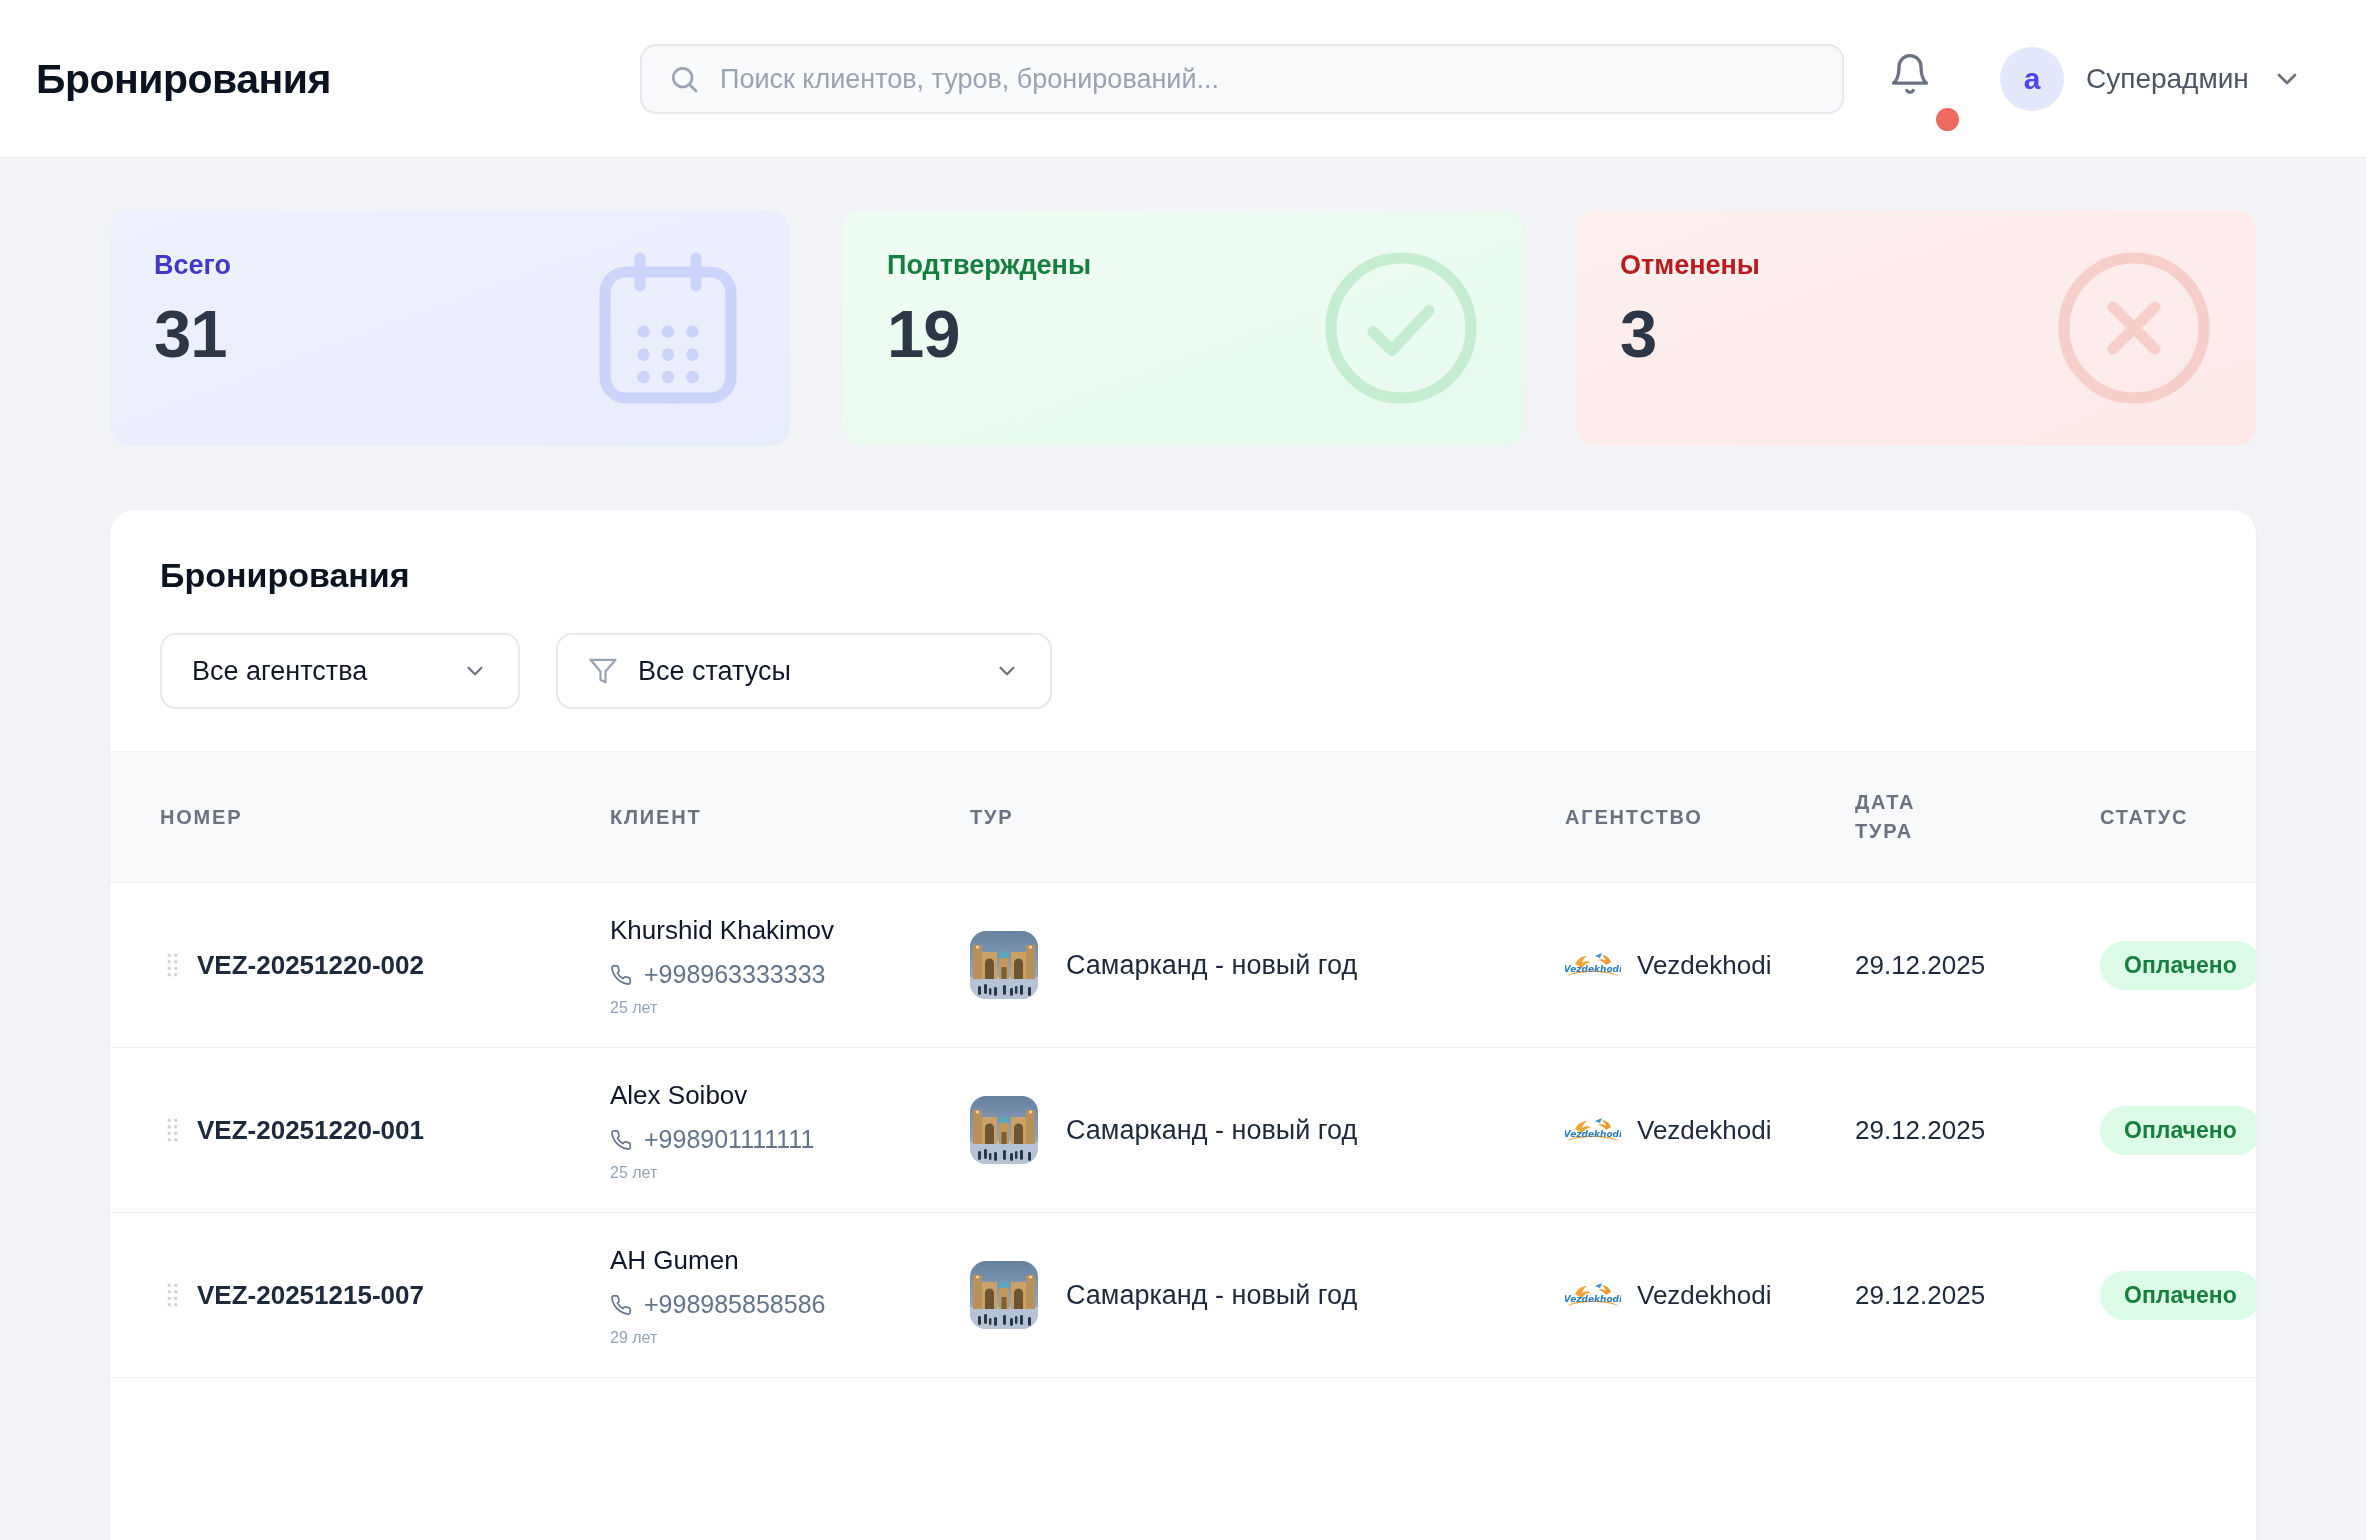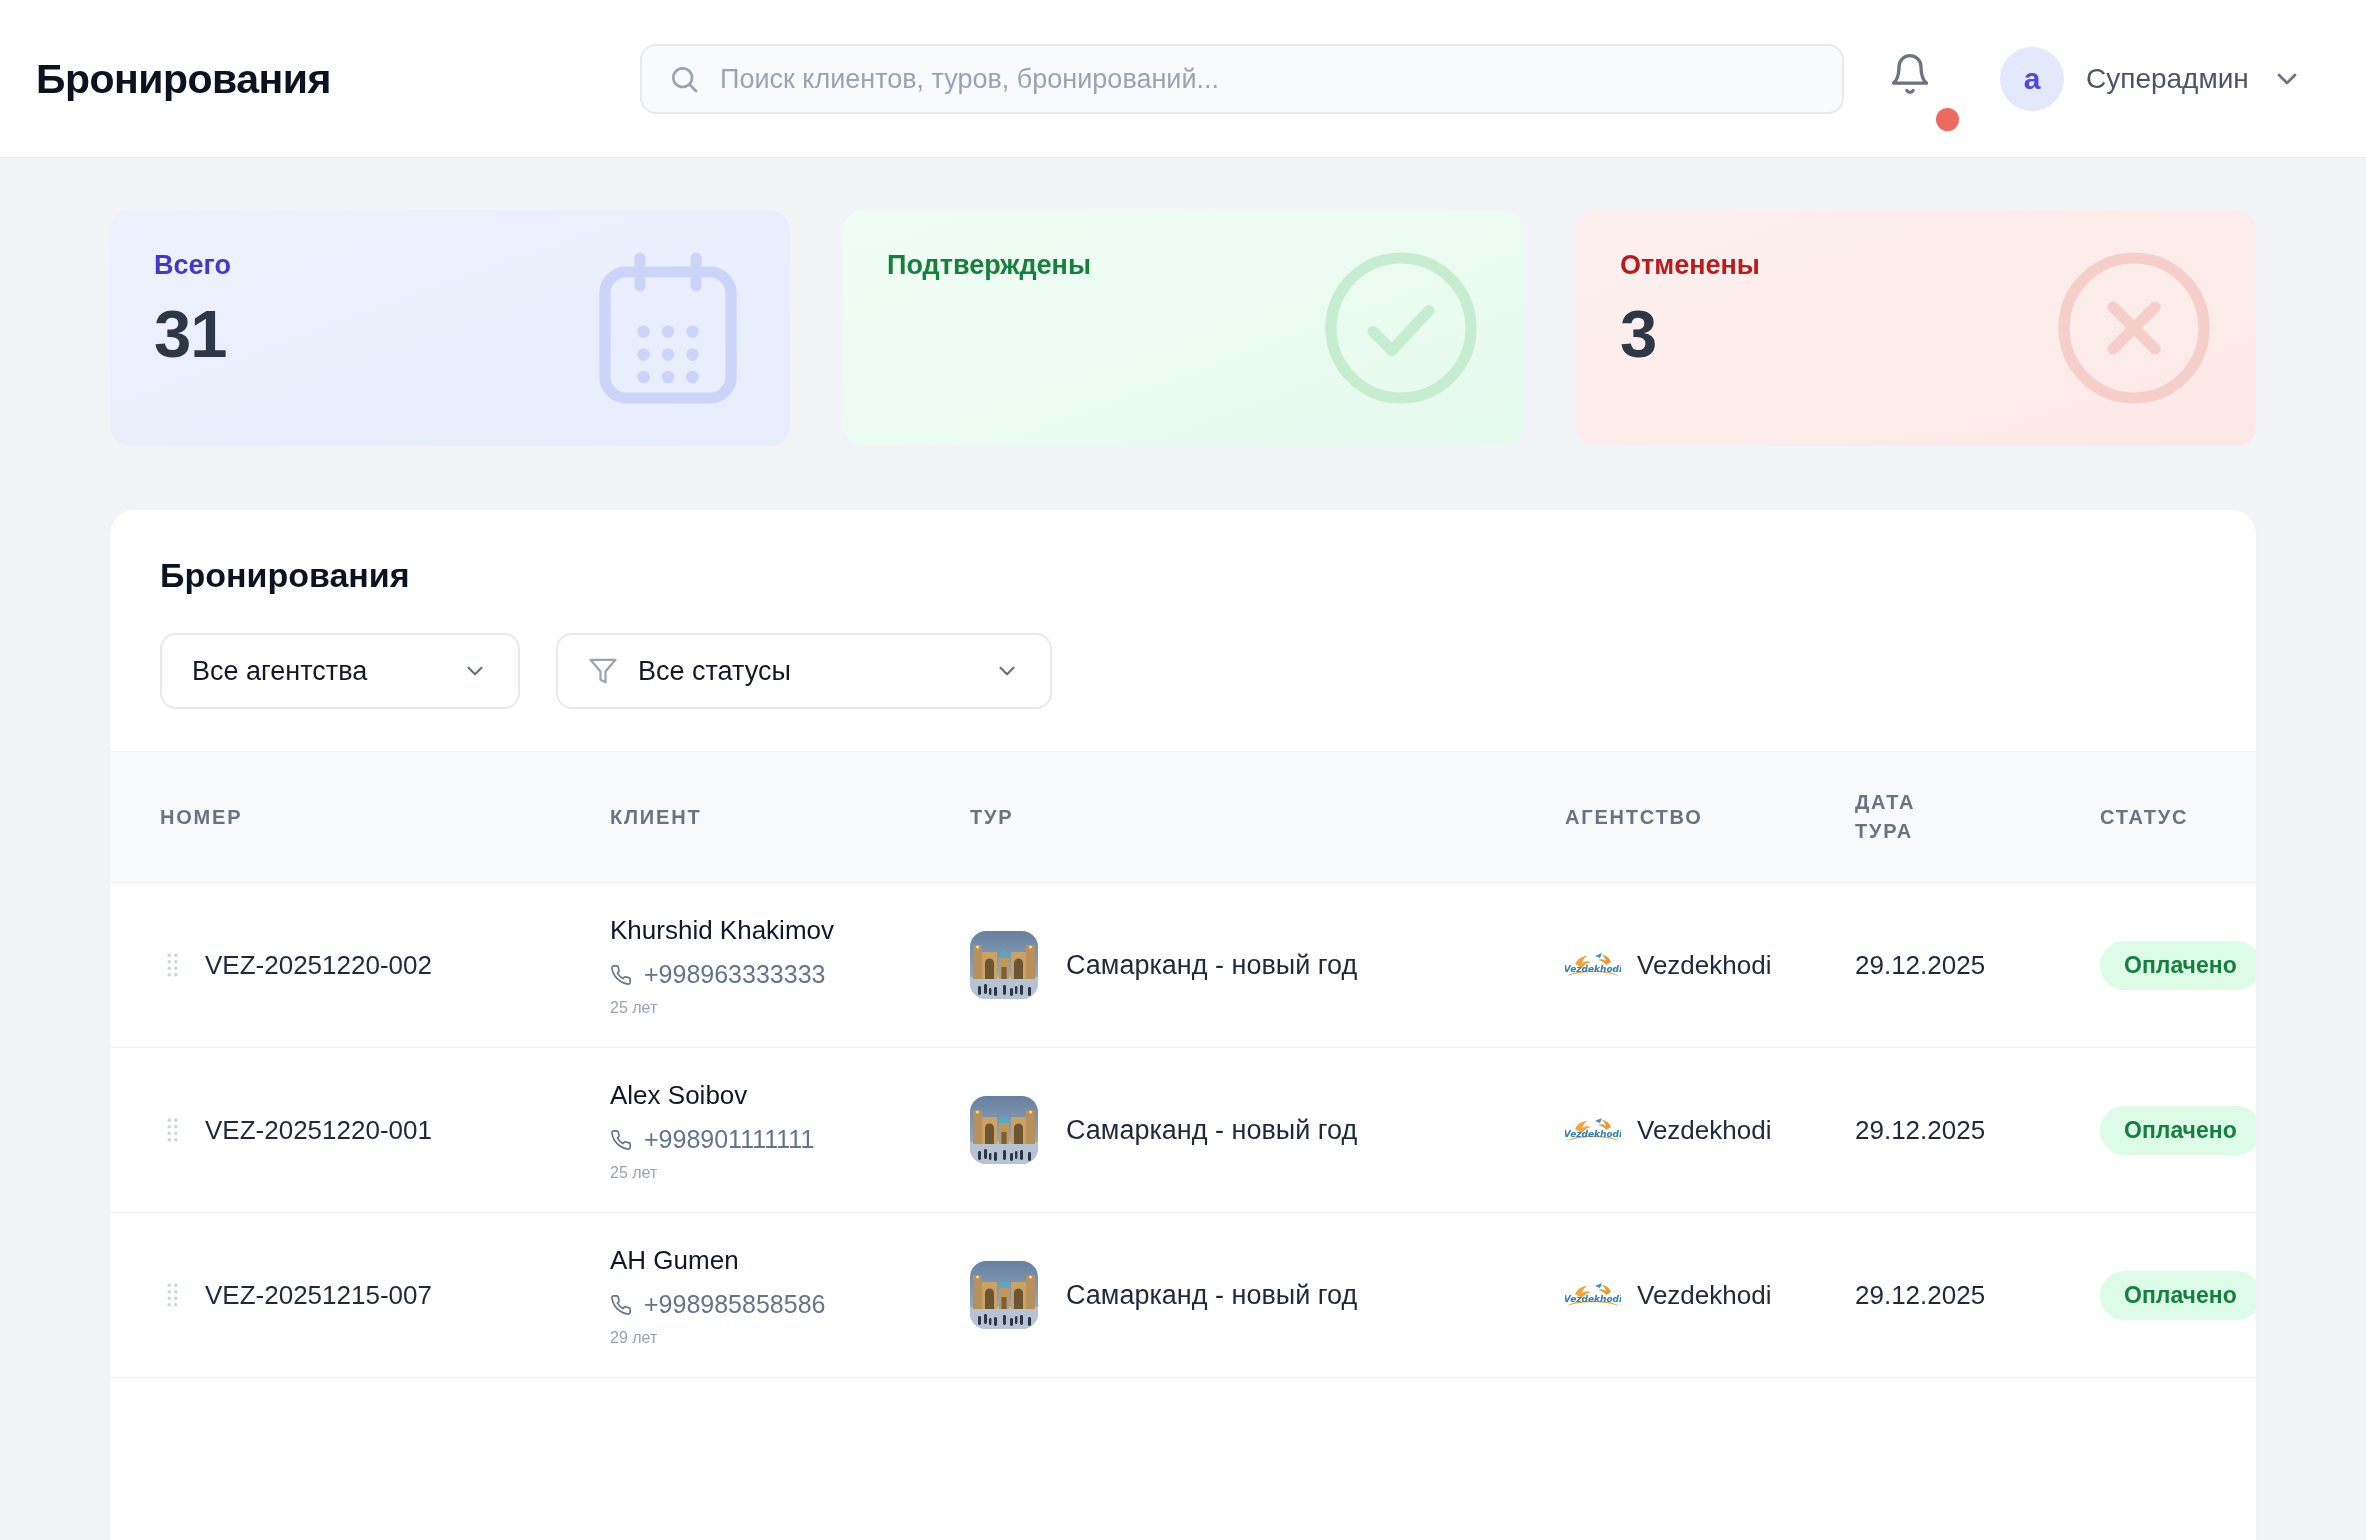--- a/index.html
+++ b/index.html
@@ -97,22 +97,22 @@
     background:#f8f9fb; border-top:1px solid #f1f3f6; border-bottom:1px solid #eceff3;
     padding:36px 0;
   }
   .th {
     font-size:20px; font-weight:600; color:#6b7280;
     letter-spacing:1.8px; text-transform:uppercase; line-height:1.45;
   }
   .th:first-child { padding-left:50px; }
   .th-date { max-width:95px; }
   .row { padding:30px 0; border-bottom:1px solid #eef0f4; }
-  .cell-number { display:flex; align-items:center; gap:26px; padding-left:56px;
-    font-size:26px; font-weight:400; color:#1e293b; }
+  .cell-number { display:flex; align-items:center; gap:18px; padding-left:56px;
+    font-size:26px; font-weight:700; color:#1e293b; }
   .grip { cursor:grab; }
   .client-name { font-size:26px; font-weight:500; color:#0f172a; line-height:1.35; max-width:235px; }
   .client-phone { margin-top:12px; display:flex; align-items:center; gap:12px;
     font-size:25px; color:#64748b; }
   .client-age { margin-top:10px; font-size:16px; color:#94a3b8; }
   .cell-tour { display:flex; align-items:center; gap:28px; }
   .tour-thumb { width:68px; height:68px; border-radius:16px; overflow:hidden; flex:0 0 auto; }
   .tour-name { font-size:27px; color:#1e293b; }
   .cell-agency { display:flex; align-items:center; gap:16px; }
   .agency-name { font-size:26px; color:#1e293b; }
@@ -261,20 +261,21 @@
     <div class="stat-label">Всего</div>
     <div class="stat-value">31</div>
     <span class="wm icon">
         <svg width="168" height="168" viewBox="0 0 24 24">
           <use href="#g-calendar"></use>
         </svg>
       </span>
   </div>
   <div class="stat-card t-green">
     <div class="stat-label">Подтверждены</div>
+    <div class="stat-value">19</div>
     <span class="wm icon">
         <svg width="168" height="168" viewBox="0 0 24 24">
           <use href="#g-check"></use>
         </svg>
       </span>
   </div>
   <div class="stat-card t-red">
     <div class="stat-label">Отменены</div>
     <div class="stat-value">3</div>
     <span class="wm icon">

